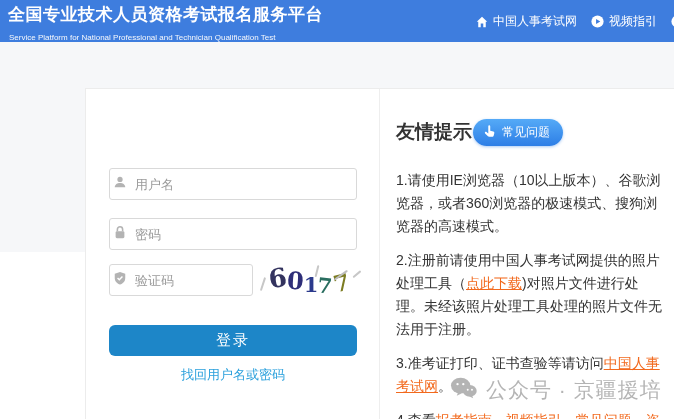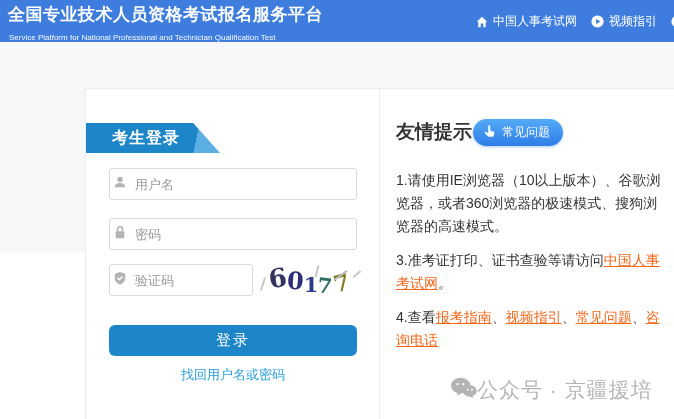--- a/index.html
+++ b/index.html
@@ -82,21 +82,21 @@
     background:linear-gradient(180deg,#55aaf7,#2d7ee6);
     color:#fff; font-size:12px; border:none; border-radius:14px;
     padding:5px 13px 5px 10px; cursor:pointer; font-family:inherit;
     box-shadow:0 1px 3px rgba(45,126,230,.4);
   }
   .tips-body { margin-top:23px; font-size:14px; line-height:23px; color:#333; }
   .tips-body p { margin-bottom:11px; }
   .tip-link { color:#f2691d; text-decoration:underline; cursor:pointer; }
   
   .watermark {
-    position:absolute; left:450px; top:376px; display:flex; align-items:center; 
+    position:absolute; left:450px; top:376px; display:flex; align-items:center; gap:9px;
     color:#a8a8a8; opacity:.85; z-index:6; pointer-events:none; white-space:nowrap;justify-content:center;
   }
   .watermark-text { font-size:21px; letter-spacing:1px; }
 </style>
 </head>
 <body>
 
 <div class="header">
   <div class="header-title">全国专业技术人员资格考试报名服务平台</div>
   <div class="header-sub">Service Platform for National Professional and Technician Qualification Test</div>
@@ -127,21 +127,20 @@
       </span>
     </span>
   </div>
 </div>
 
 <div class="gray-band"></div>
 
 <div class="card">
   <div class="v-divider"></div>
 
-  <div class="login-banner">考生登录</div>
 
   <div class="field f-user">
     <span>
       <svg width="14" height="14" viewBox="0 0 16 16" fill="currentColor">
           <circle cx="8" cy="5" r="3"></circle>
           <path d="M2 14 C2 10.5 5 9 8 9 C11 9 14 10.5 14 14 Z"></path>
         </svg>
     </span>
     <input type="text" placeholder="用户名" style="">
   </div>
@@ -185,20 +184,21 @@
         <span>
           <svg width="13" height="13" viewBox="0 0 16 16" fill="#fff">
               <path d="M6.5 1.5 a1.2 1.2 0 0 1 2.4 0 V7 l3.8 1 c.9.25 1.4 1.1 1.2 2 l-.7 3 c-.2.9-1 1.5-1.9 1.5 H7.5 c-.5 0-1-.2-1.4-.6 L2.6 10.4 c-.5-.5-.5-1.3 0-1.8 .5-.5 1.2-.5 1.7 0 l2.2 1.9 Z"></path>
             </svg>
         </span>
         <span>常见问题</span>
       </button>
     </div>
     <div class="tips-body" id="tips-body">
         <p><span>1.请使用IE浏览器（10以上版本）、谷歌浏览器，或者360浏览器的极速模式、搜狗浏览器的高速模式。</span></p>
+        <p><span>2.注册前请使用中国人事考试网提供的照片处理工具（</span><a class="tip-link">点此下载</a><span>)对照片文件进行处理。未经该照片处理工具处理的照片文件无法用于注册。</span></p>
         <p><span>3.准考证打印、证书查验等请访问</span><a class="tip-link">中国人事考试网</a><span>。</span></p>
         <p><span>4.查看</span><a class="tip-link">报考指南</a><span>、</span><a class="tip-link">视频指引</a><span>、</span><a class="tip-link">常见问题</a><span>、</span><a class="tip-link">咨询电话</a></p>
       </div>
   </div>
 </div>
 
 <div class="watermark">
   <span>
     <svg width="27" height="24" viewBox="0 0 28 24" fill="#a8a8a8">
       <ellipse cx="11" cy="9.5" rx="10" ry="8.2"></ellipse>

